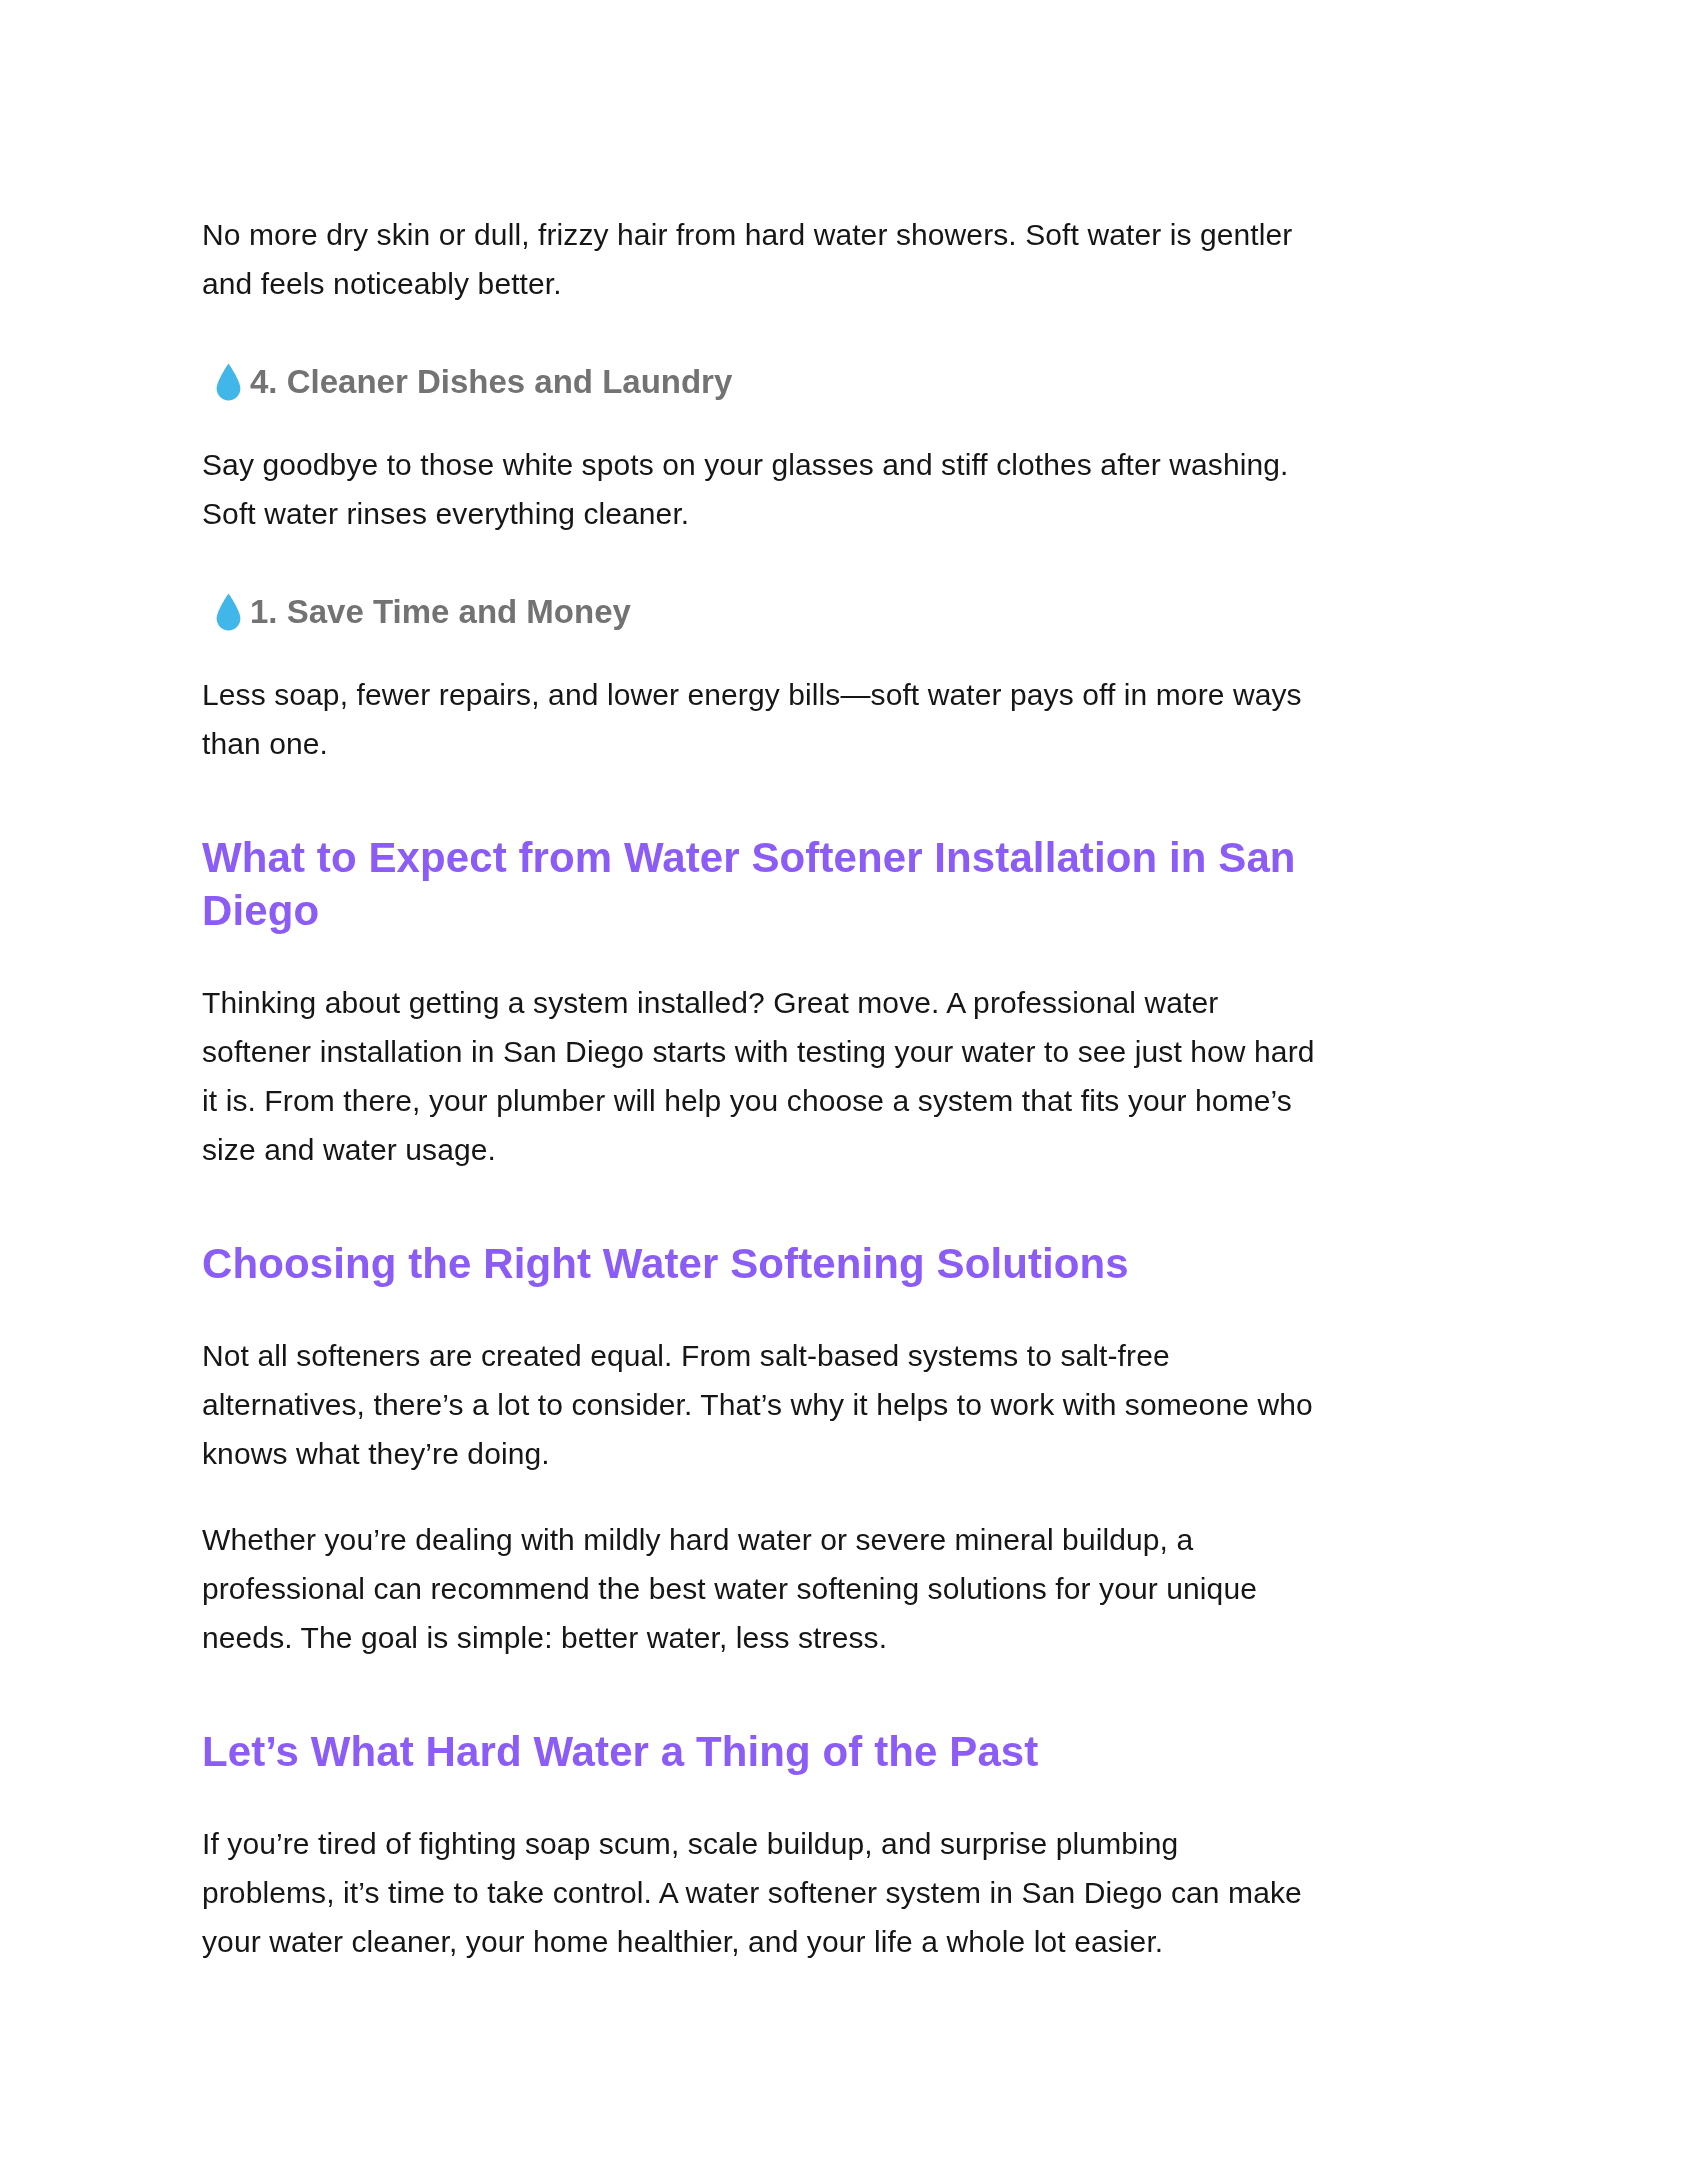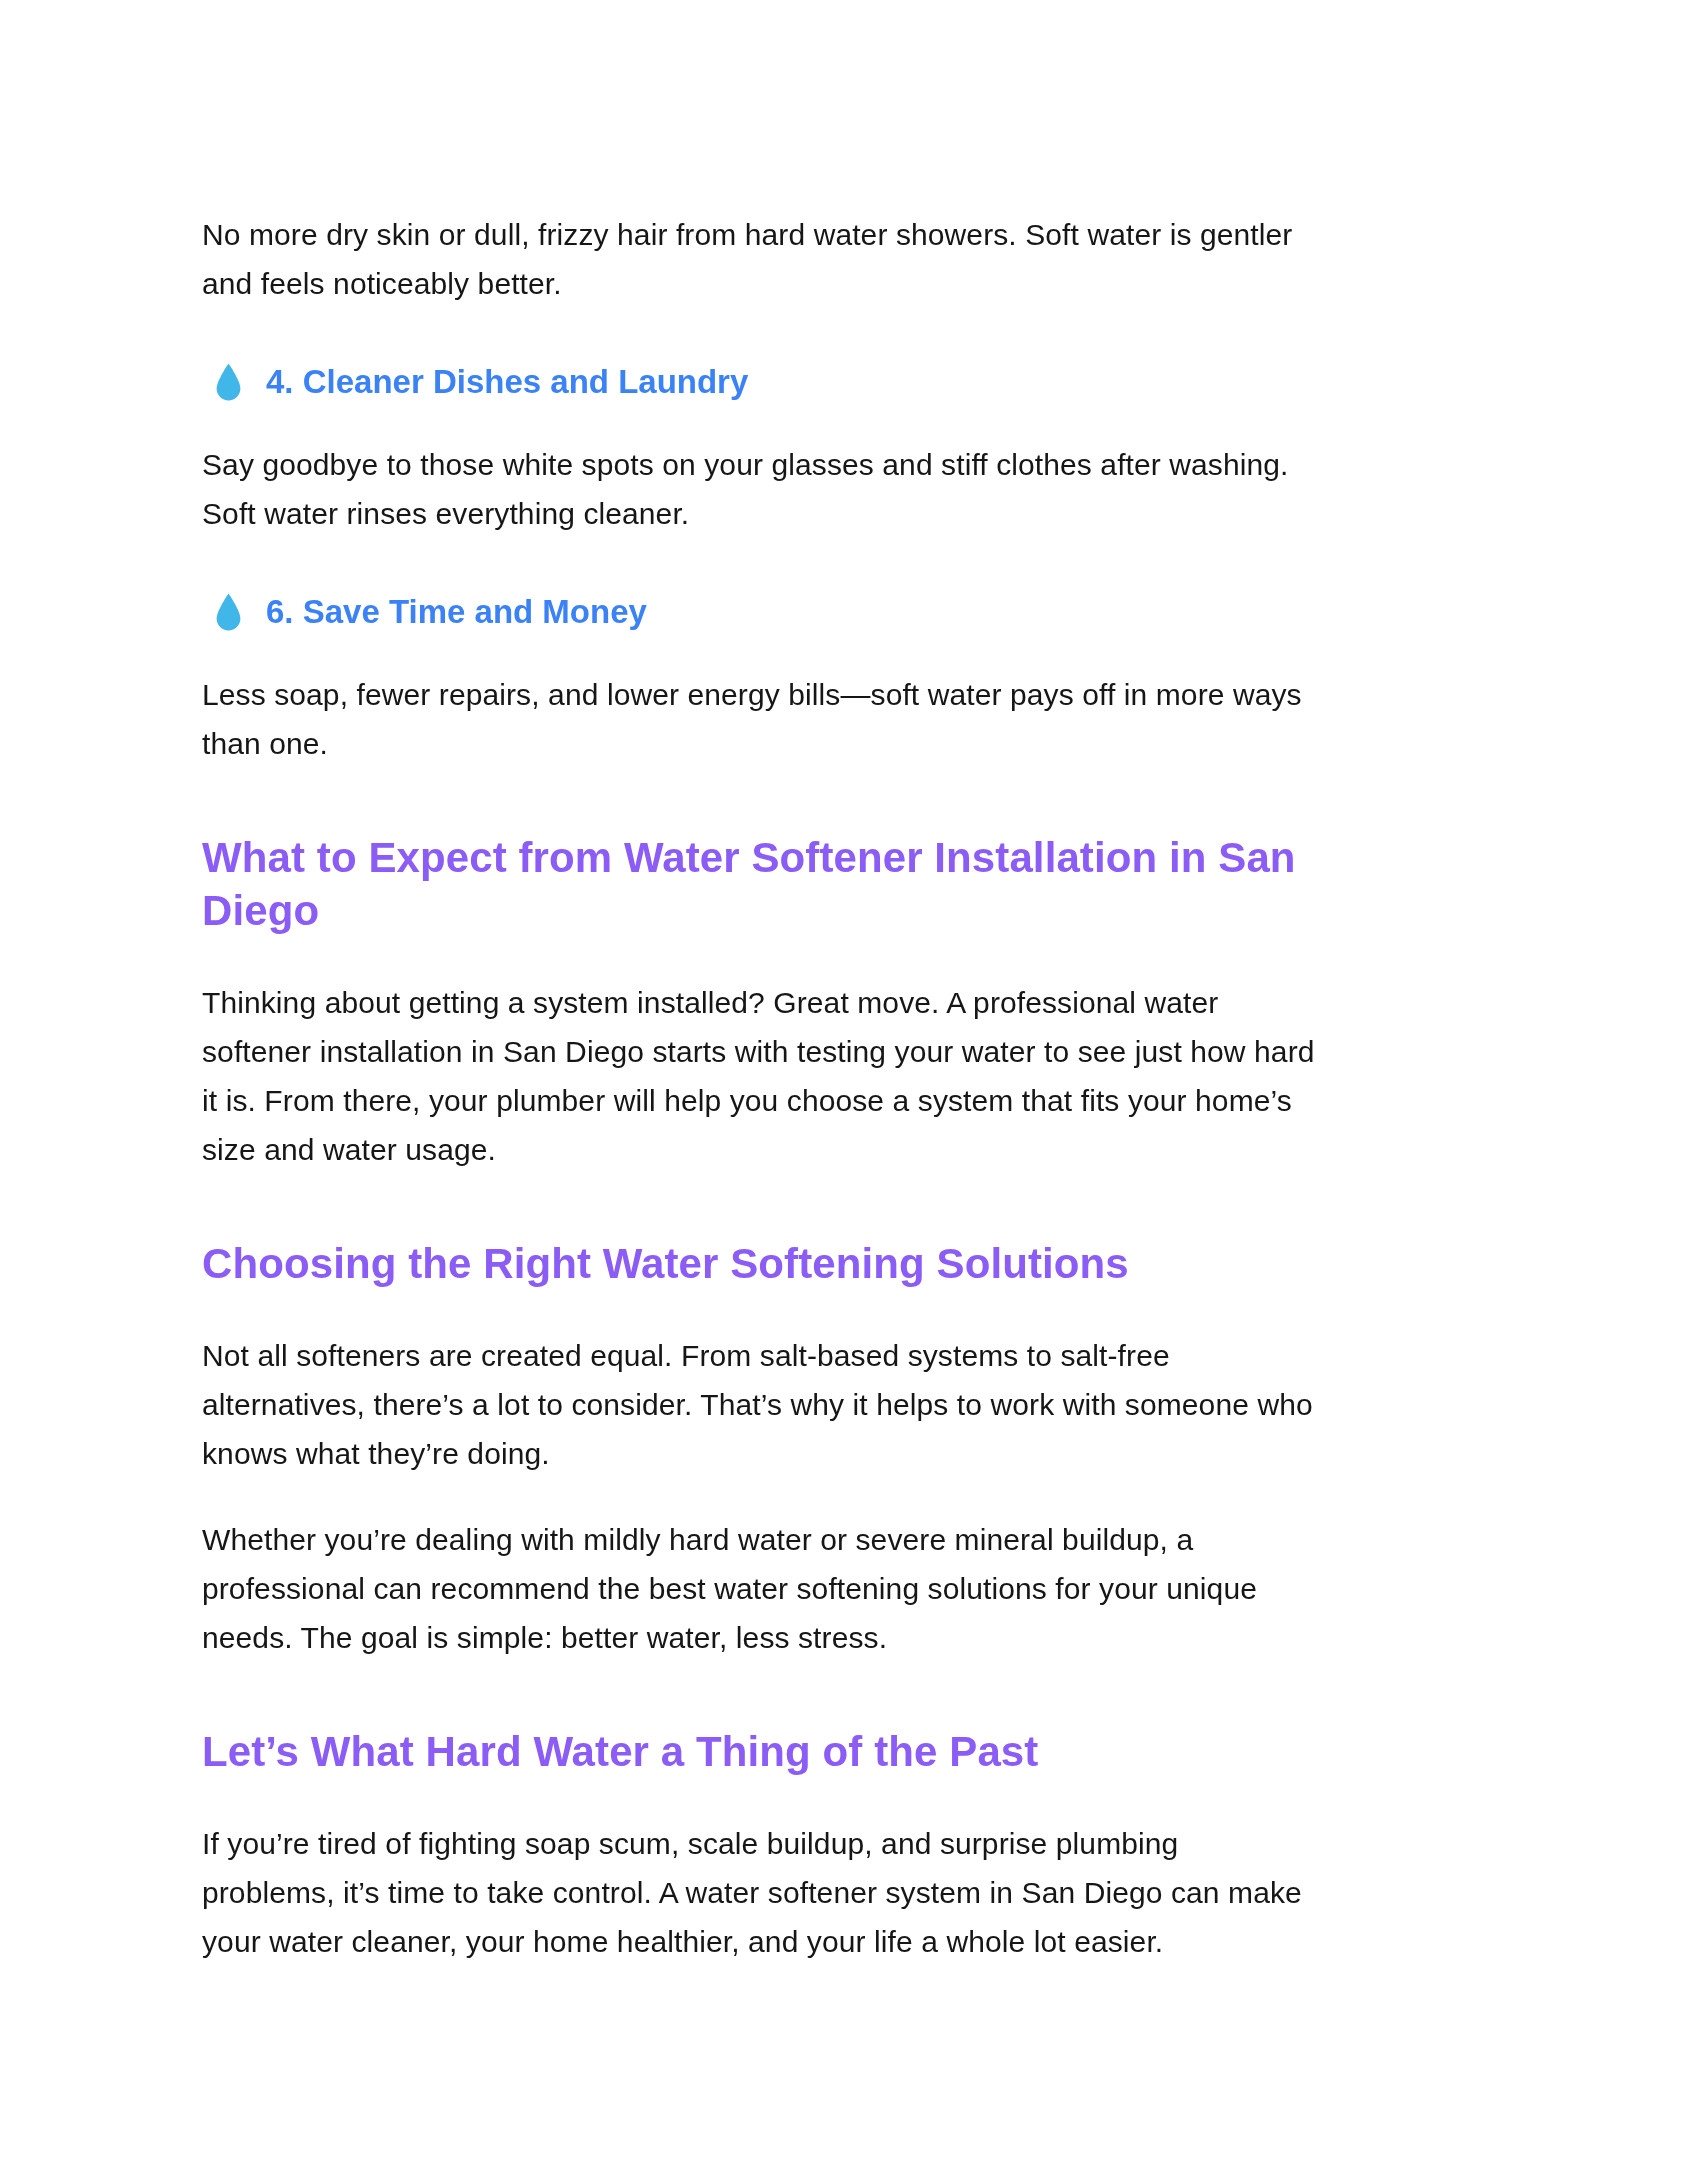--- a/index.html
+++ b/index.html
@@ -24,26 +24,26 @@
   .content p {
     font-size: 30px;
     line-height: 49px;
     margin: 0 0 37px 0;
     color: #161616;
     letter-spacing: 0.1px;
   }
   .benefit-heading {
     display: flex;
     align-items: center;
-    gap: 23px;
+    gap: 7px;
     padding-left: 12px;
     font-size: 33px;
     line-height: 42px;
     font-weight: 700;
-    color: #3b82f6;
+    color: #737373;
     margin: 53px 0 37px 0;
   }
   .benefit-heading .drop {
     display: inline-flex;
     align-items: center;
     justify-content: center;
     flex: 0 0 auto;
   }
   .benefit-heading .drop svg {
     display: block;
@@ -76,21 +76,21 @@
       <span>4. Cleaner Dishes and Laundry</span>
     </h3>
     <p>Say goodbye to those white spots on your glasses and stiff clothes after washing. Soft water rinses everything cleaner.</p>
 
     <h3 class="benefit-heading">
       <span class="drop">
         <svg viewBox="0 0 44 60" aria-hidden="true">
           <path d="M22 2 C22 2 4 28 4 40 a18 18 0 0 0 36 0 C40 28 22 2 22 2 Z" fill="#41B6E8"></path>
         </svg>
       </span>
-      <span>6. Save Time and Money</span>
+      <span>1. Save Time and Money</span>
     </h3>
     <p>Less soap, fewer repairs, and lower energy bills—soft water pays off in more ways than one.</p>
 
     <h2 class="section-heading">What to Expect from Water Softener Installation in San Diego</h2>
     <p>Thinking about getting a system installed? Great move. A professional water softener installation in San Diego starts with testing your water to see just how hard it is. From there, your plumber will help you choose a system that fits your home’s size and water usage.</p>
 
     <h2 class="section-heading">Choosing the Right Water Softening Solutions</h2>
     <p>Not all softeners are created equal. From salt-based systems to salt-free alternatives, there’s a lot to consider. That’s why it helps to work with someone who knows what they’re doing.</p>
     <p>Whether you’re dealing with mildly hard water or severe mineral buildup, a professional can recommend the best water softening solutions for your unique needs. The goal is simple: better water, less stress.</p>
 

